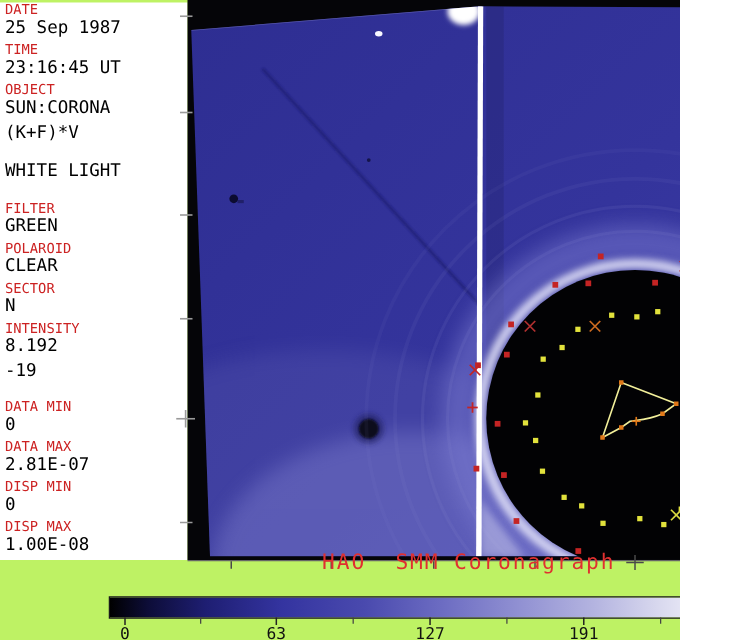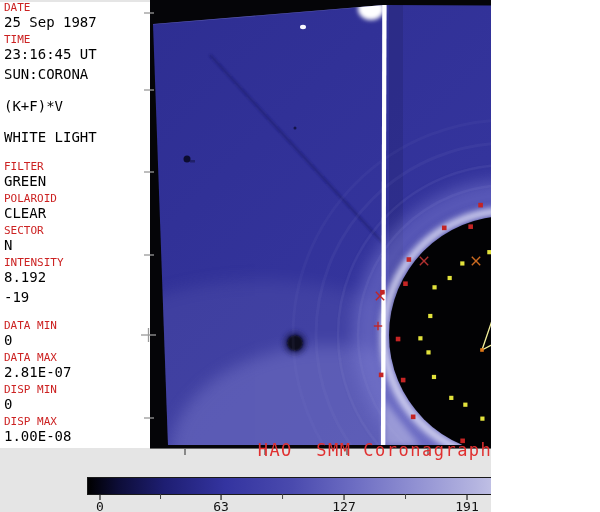--- a/index.html
+++ b/index.html
@@ -1,16 +1,16 @@
 <!DOCTYPE html>
 <html><head>
 <meta charset="utf-8">
 <style>
   html,body{margin:0;padding:0;background:#ffffff;}
-  .app{position:relative;width:491px;height:512px;background:#e5e5e5;overflow:hidden;
+  .app{position:relative;width:544px;height:512px;background:#bef264;overflow:hidden;
        font-family:"DejaVu Sans Mono","Liberation Mono",monospace;}
   .sidebar{position:absolute;left:0;top:2px;width:150px;background:#ffffff;}
   .field{height:31.85px;padding-left:4px;overflow:hidden;}
   .flabel{display:block;font-size:11px;line-height:12px;color:#cc2222;white-space:nowrap;}
   .fvalue{display:block;font-size:14px;line-height:17px;color:#000000;white-space:nowrap;}
   svg.main{position:absolute;left:140px;top:0;width:460px;height:458px;}
   .caption{position:absolute;left:150px;top:440px;width:450px;text-align:center;
            font-size:17px;letter-spacing:1.5px;color:#e03030;white-space:pre;}
   .cbar{position:absolute;left:87px;top:477px;width:510px;height:16px;border:1px solid #1a1a1a;
     background:linear-gradient(to right,
@@ -28,20 +28,21 @@
   <div class="sidebar">
       <div class="field">
         <span class="flabel">DATE</span>
         <span class="fvalue">25 Sep 1987</span>
       </div>
       <div class="field">
         <span class="flabel">TIME</span>
         <span class="fvalue">23:16:45 UT</span>
       </div>
       <div class="field">
+        <span class="flabel">OBJECT</span>
         <span class="fvalue">SUN:CORONA</span>
       </div>
       <div class="field">
         <span class="fvalue">(K+F)*V</span>
       </div>
       <div class="field">
         <span class="fvalue">WHITE LIGHT</span>
       </div>
       <div class="field">
         <span class="flabel">FILTER</span>

